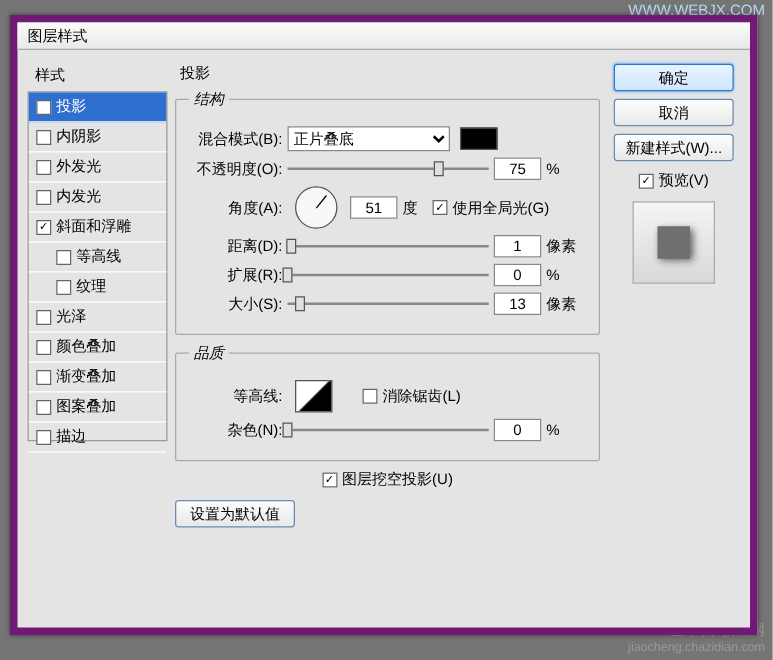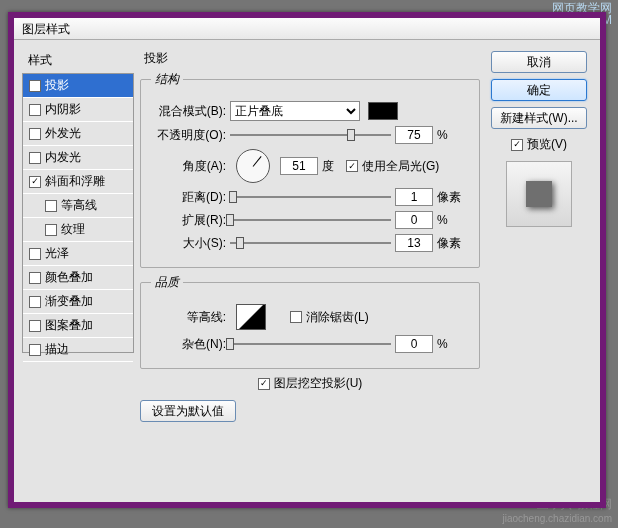--- a/index.html
+++ b/index.html
@@ -39,21 +39,20 @@
   .btn.primary { border: 1px solid #2a78d0; background: linear-gradient(to bottom, #eaf3ff, #cfe6ff); box-shadow: 0 0 2px #6fb2ff; }
   .btnrow { display: flex; justify-content: flex-start; gap: 10px; }
   .preview { width: 66px; height: 66px; border: 1px solid #aaa; background: linear-gradient(to bottom, #f5f5f5, #d8d8d8); display: flex; align-items: center; justify-content: center; margin-top: 8px; }
   .preview-inner { width: 26px; height: 26px; background: #6f6f6f; box-shadow: 2px 2px 6px rgba(0,0,0,0.6); }
   .prevrow { display: flex; align-items: center; gap: 4px; margin-top: 4px; }
 </style>
 </head>
 <body>
 
 <div class="watermark1">
-  <div>网页教学网</div>
   <div>WWW.WEBJX.COM</div>
 </div>
 <div class="watermark2">
   <div>查字典 教程网</div>
   <div style="font-size:10px">jiaocheng.chazidian.com</div>
 </div>
 
 <div class="window">
   <div class="titlebar">图层样式</div>
   <div class="content">
@@ -204,22 +203,22 @@
       <div class="row" style="justify-content:center">
         <span class="cb">✓</span>
         <span>图层挖空投影(U)</span>
       </div>
       <div class="btnrow">
         <span class="btn">设置为默认值</span>
       </div>
     </div>
 
     <div class="rightcol">
+      <span class="btn primary">确定</span>
       <span class="btn">取消</span>
-      <span class="btn primary">确定</span>
       <span class="btn">新建样式(W)...</span>
       <div class="prevrow">
         <span class="cb">✓</span>
         <span>预览(V)</span>
       </div>
       <div class="preview">
           <div class="preview-inner"></div>
         </div>
     </div>
 

